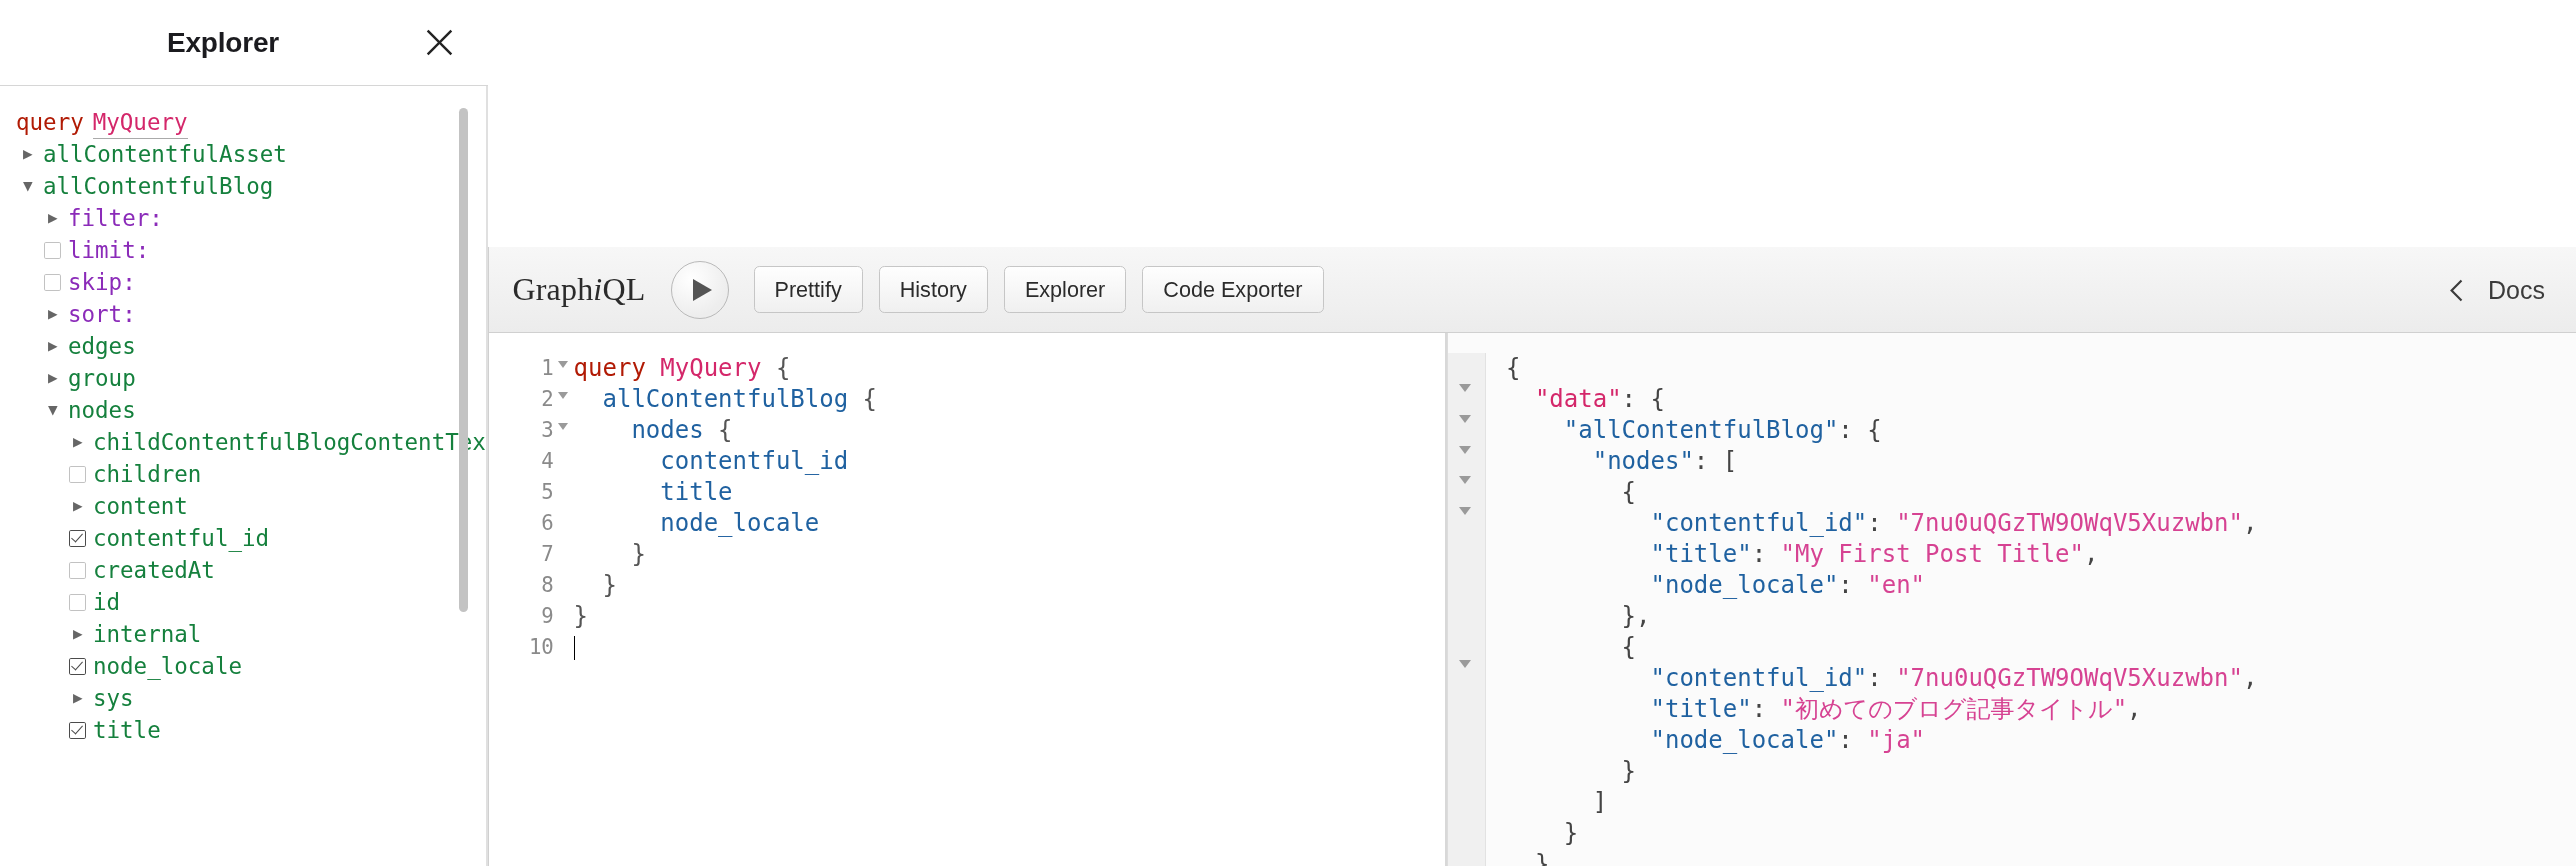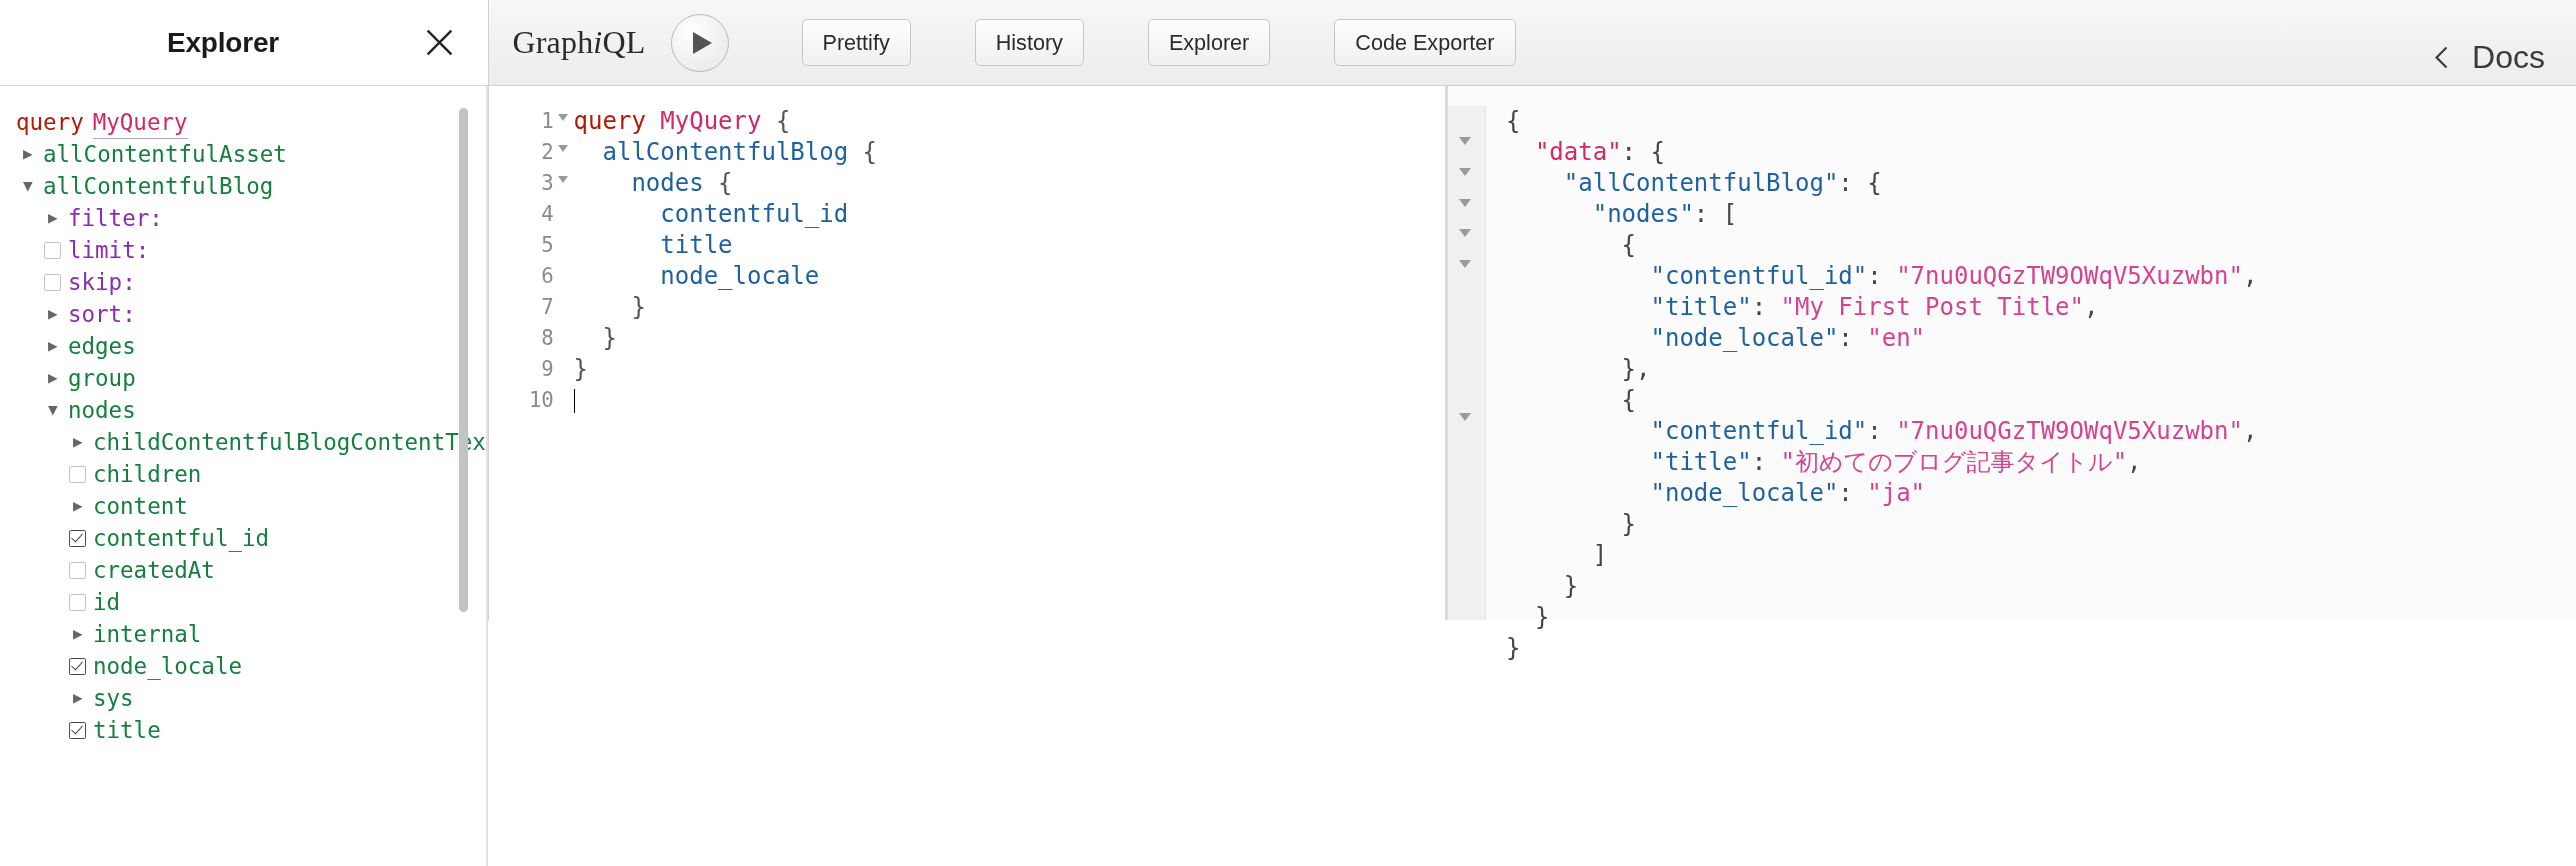--- a/index.html
+++ b/index.html
@@ -3,21 +3,21 @@
 <meta charset="utf-8">
 <style>
   * { box-sizing: border-box; }
   html, body { margin:0; padding:0; }
   body {
     width: 2576px; height: 867px;
     font-family: "Liberation Sans", sans-serif;
     background: #fff;
     overflow: hidden;
   }
-  .app { display:flex; width:2576px; height:867px; }
+  .app { display:flex; width:2576px; height:867px;align-items:flex-end; }
 
   
   .explorer {
     width: 488px; height: 867px;
     background: #fff;
     display:flex; flex-direction:column;
     flex: 0 0 488px;
     position: relative;
   }
   .explorer-header {
@@ -129,26 +129,25 @@
   }
   .tb-btn {
     height: 47px;
     border: 1.8px solid #c6c6c6; border-radius: 5.4px;
     background: linear-gradient(#fefefe, #f0f0f0);
     color:#2b2b2b; font-size:21.6px;
     padding: 0 20px; margin-right: 16px;
     display:flex; align-items:center;
     cursor:pointer; white-space:nowrap;
     font-family:"Liberation Sans", sans-serif;
-    margin-left:48px;
   }
   .docs-link {
-    position:absolute; right: 31px; top:14px; height:86px;
+    position:absolute; right: 31px; top:0; height:86px;
     display:flex; align-items:center; cursor:pointer;
-    color:#3b3b3b; font-size:32px;gap:8px;
+    color:#3b3b3b; font-size:25px;gap:8px;
   }
   .docs-chevron { margin-right:12.6px; display:flex; }
 
   .panes { flex:1; display:flex; min-height:0; position:relative; }
 
   
   .editor {
     width: 958px; flex: 0 0 958px;
     background:#fff; display:flex;
     font-family:"DejaVu Sans Mono", monospace;

